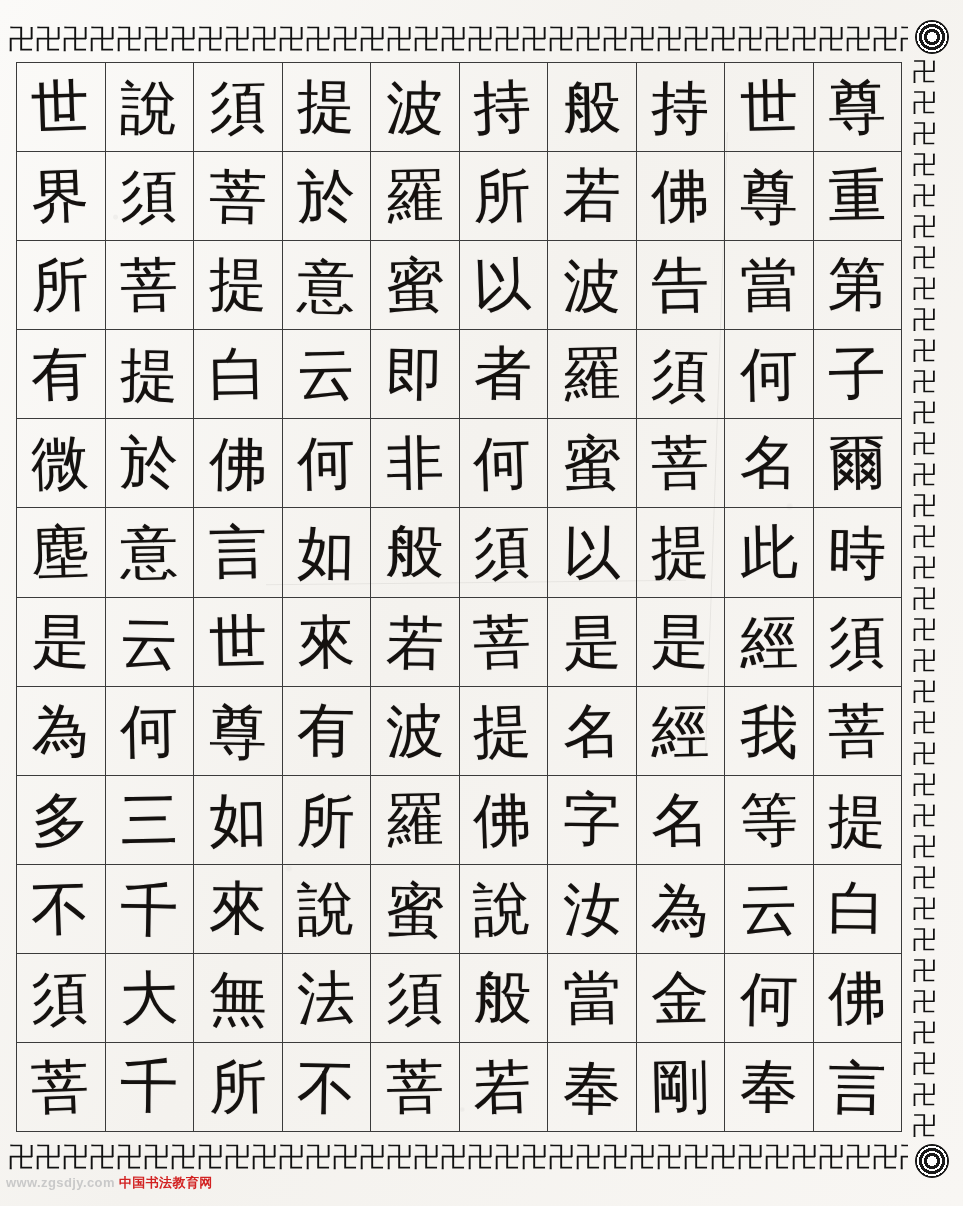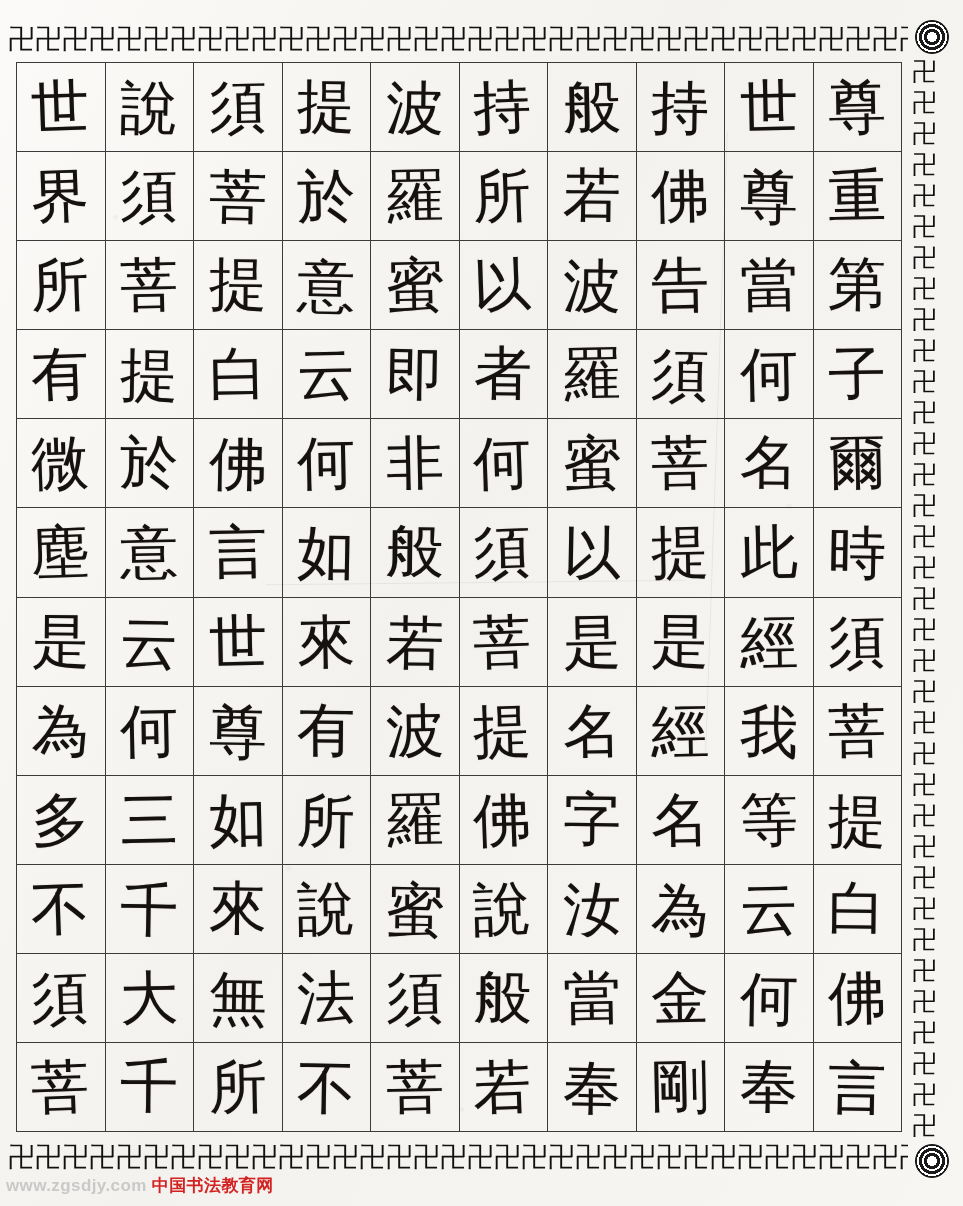--- a/index.html
+++ b/index.html
@@ -117,21 +117,21 @@
   }
   .crease-a { left: 700px; top: 70px;  width: 1px; height: 620px; transform: rotate(2deg); }
   .crease-b { left: 250px; top: 520px; width: 420px; height: 1px; transform: rotate(-0.6deg); }
 
   
   #watermark {
     position: absolute;
     left: 6px;
     top: 1174px;
     font-family: "Liberation Sans", sans-serif;
-    font-size: 17px;
+    font-size: 13px;
     font-weight: bold;
     color: #cf2020;
     letter-spacing: 0.4px;
     white-space: nowrap;
   }
   #watermark .wm-faint { color: #c9c9c9; }
   #watermark .wm-red { color: #d22222; }
 </style>
 </head>
 <body>

